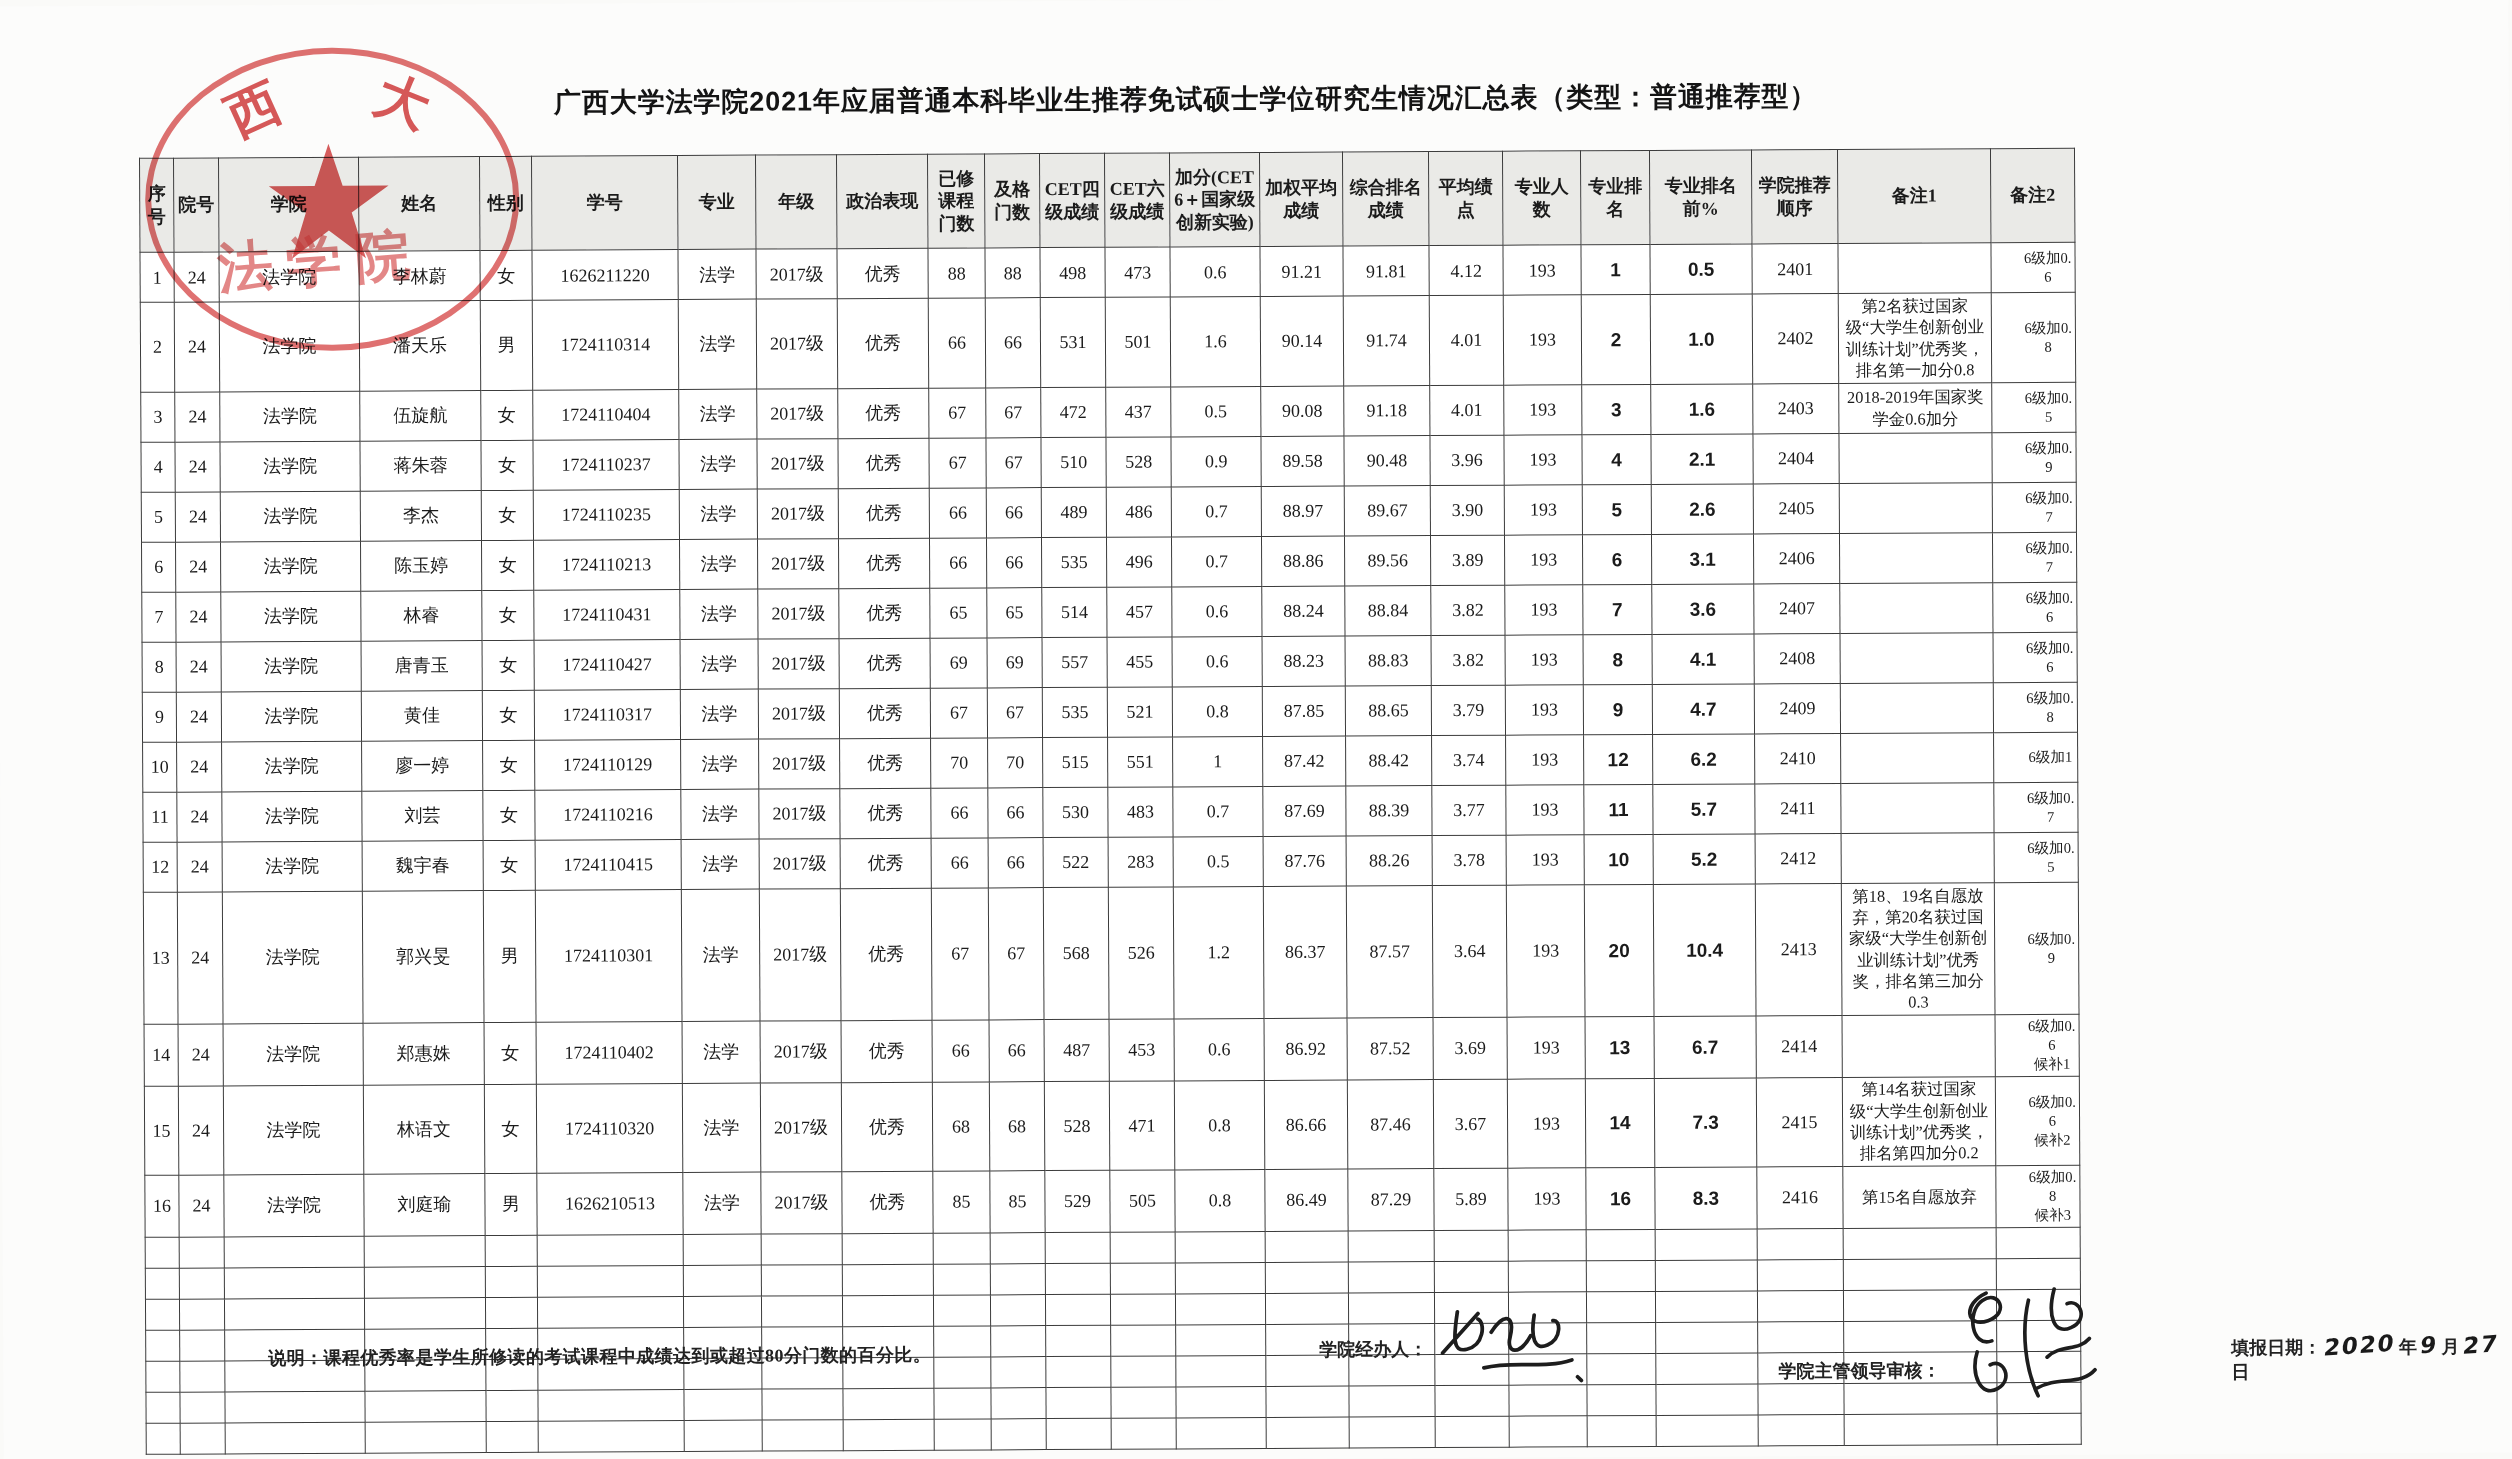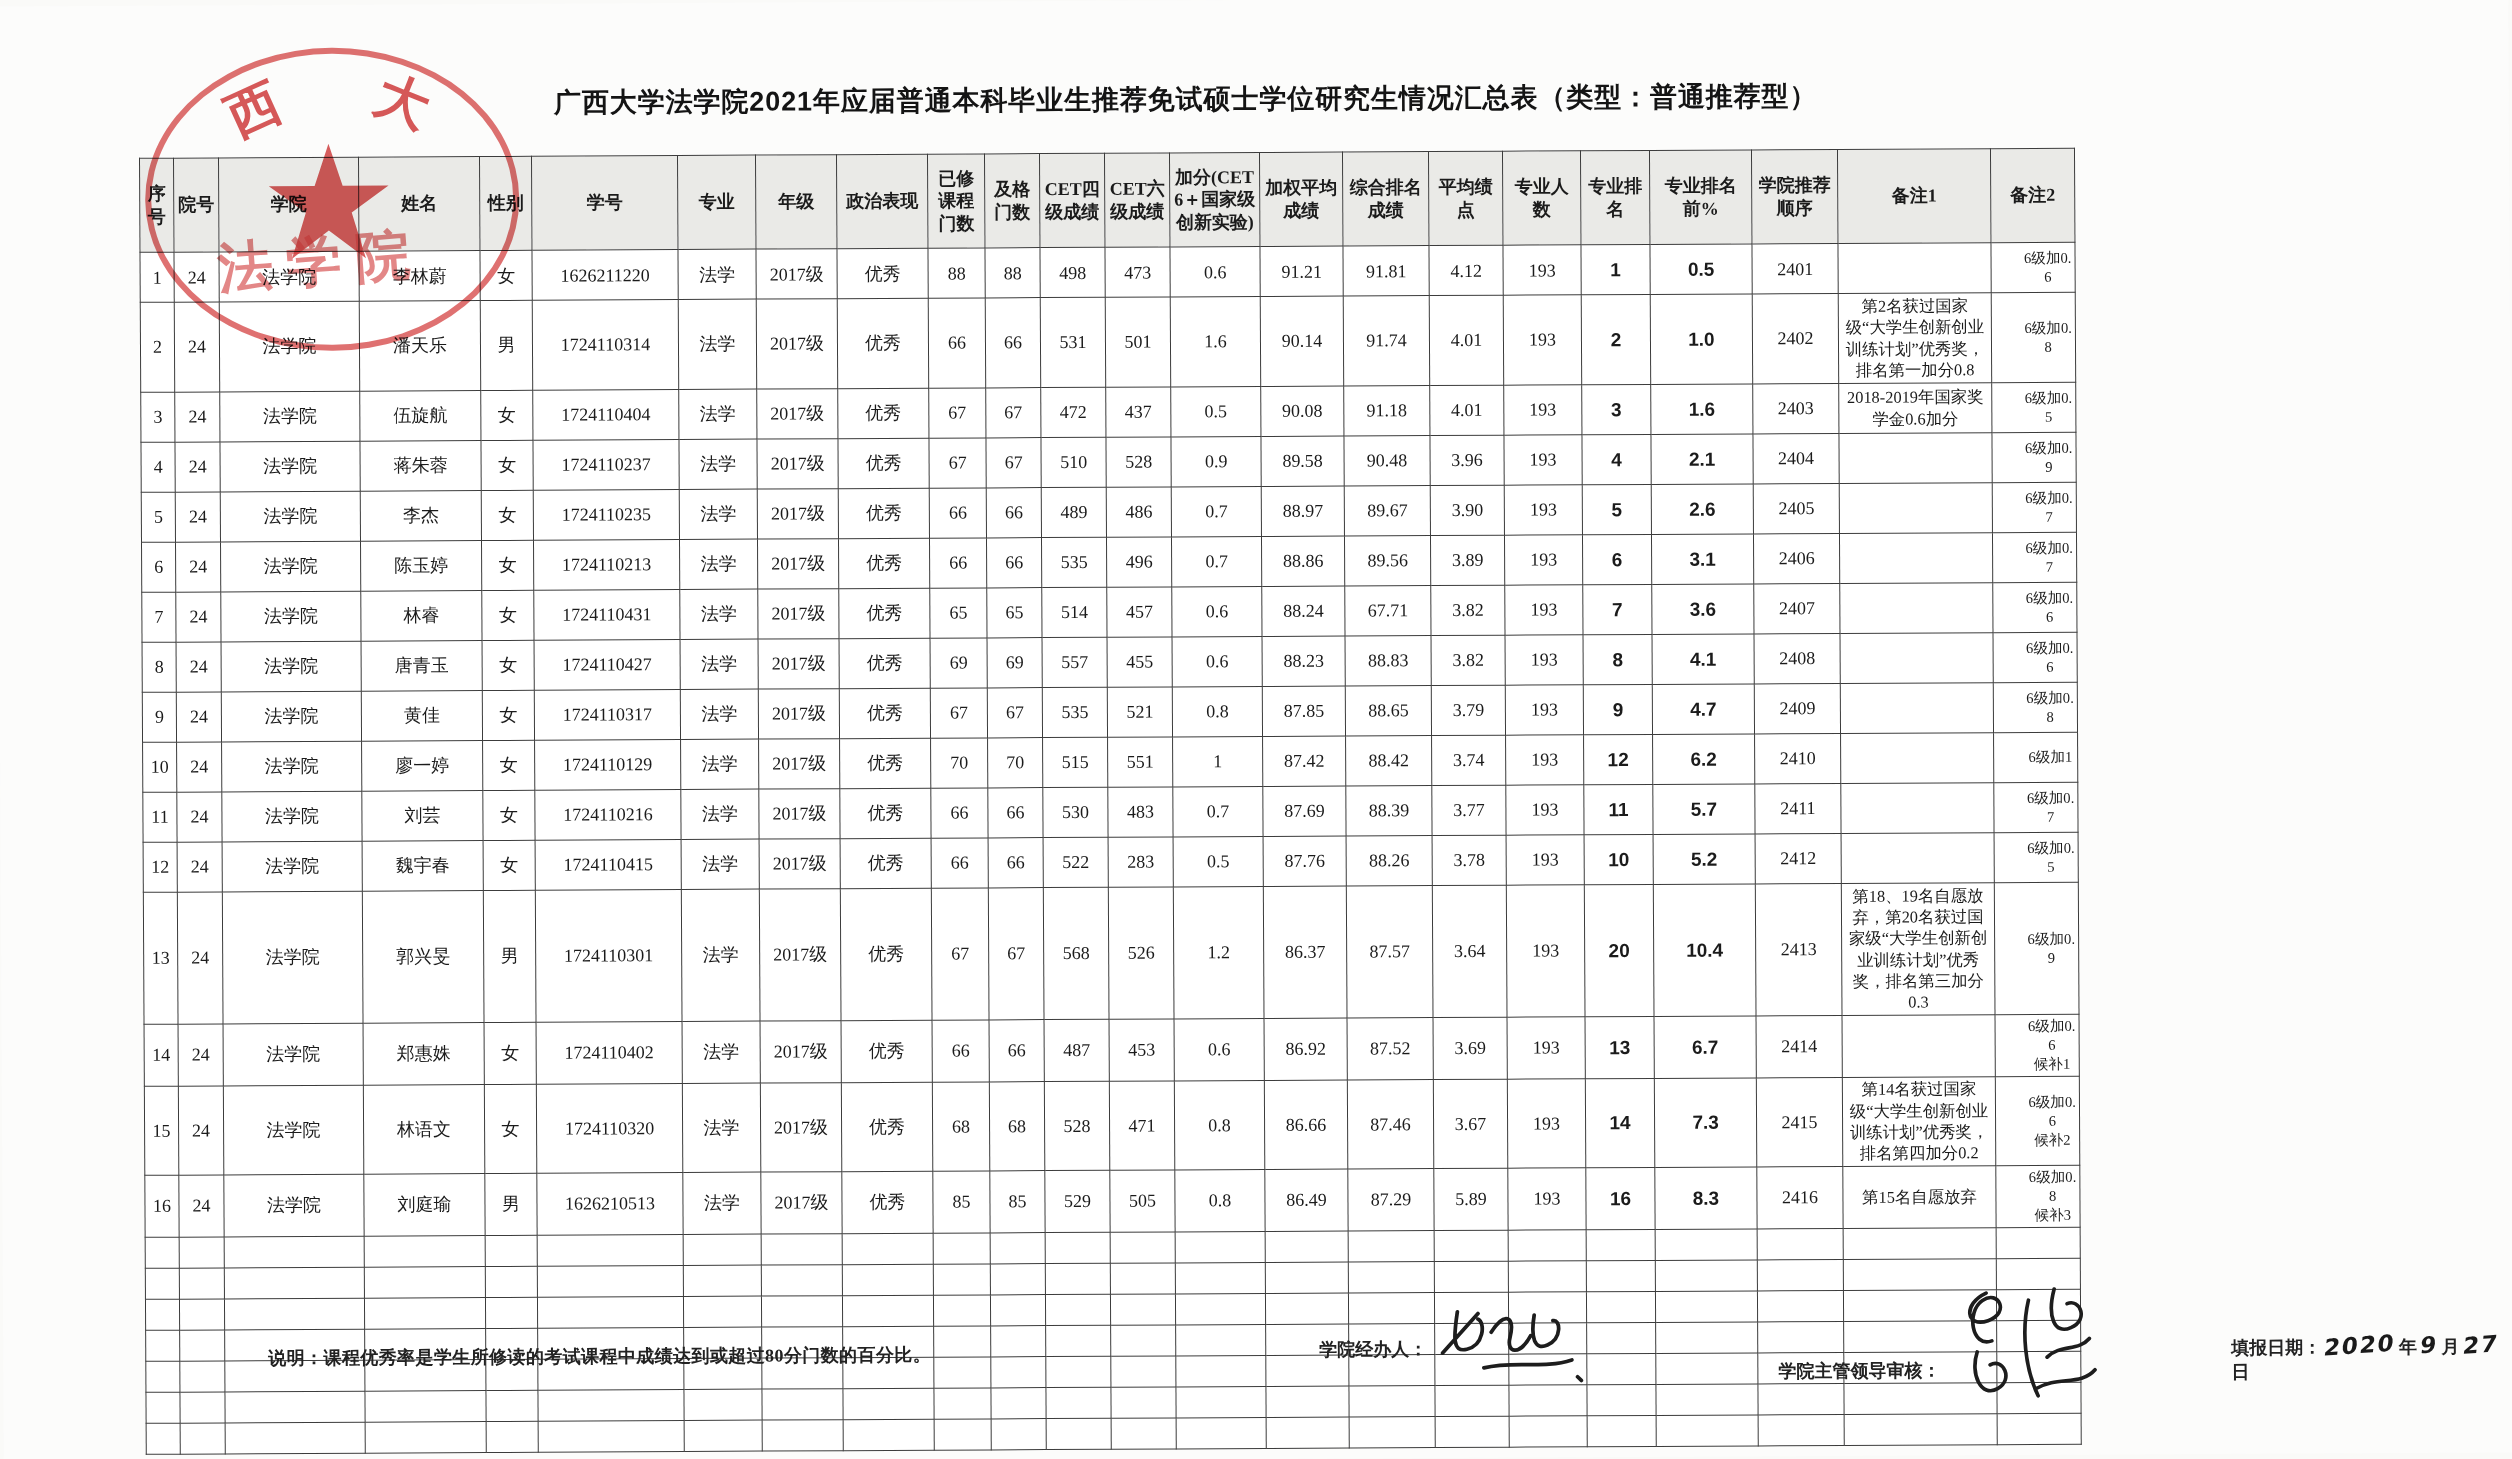--- a/index.html
+++ b/index.html
@@ -271,21 +271,21 @@
             <td>1724110431</td>
             <td>法学</td>
             <td>2017级</td>
             <td>优秀</td>
             <td>65</td>
             <td>65</td>
             <td>514</td>
             <td>457</td>
             <td>0.6</td>
             <td>88.24</td>
-            <td>67.71</td>
+            <td>88.84</td>
             <td>3.82</td>
             <td>193</td>
             <td class="bold-col">7</td>
             <td class="bold-col">3.6</td>
             <td>2407</td>
             <td class="remark1-col"></td>
             <td class="remark2-col">6级加0.6</td>
           </tr>
           <tr class="data-row">
             <td>8</td>

